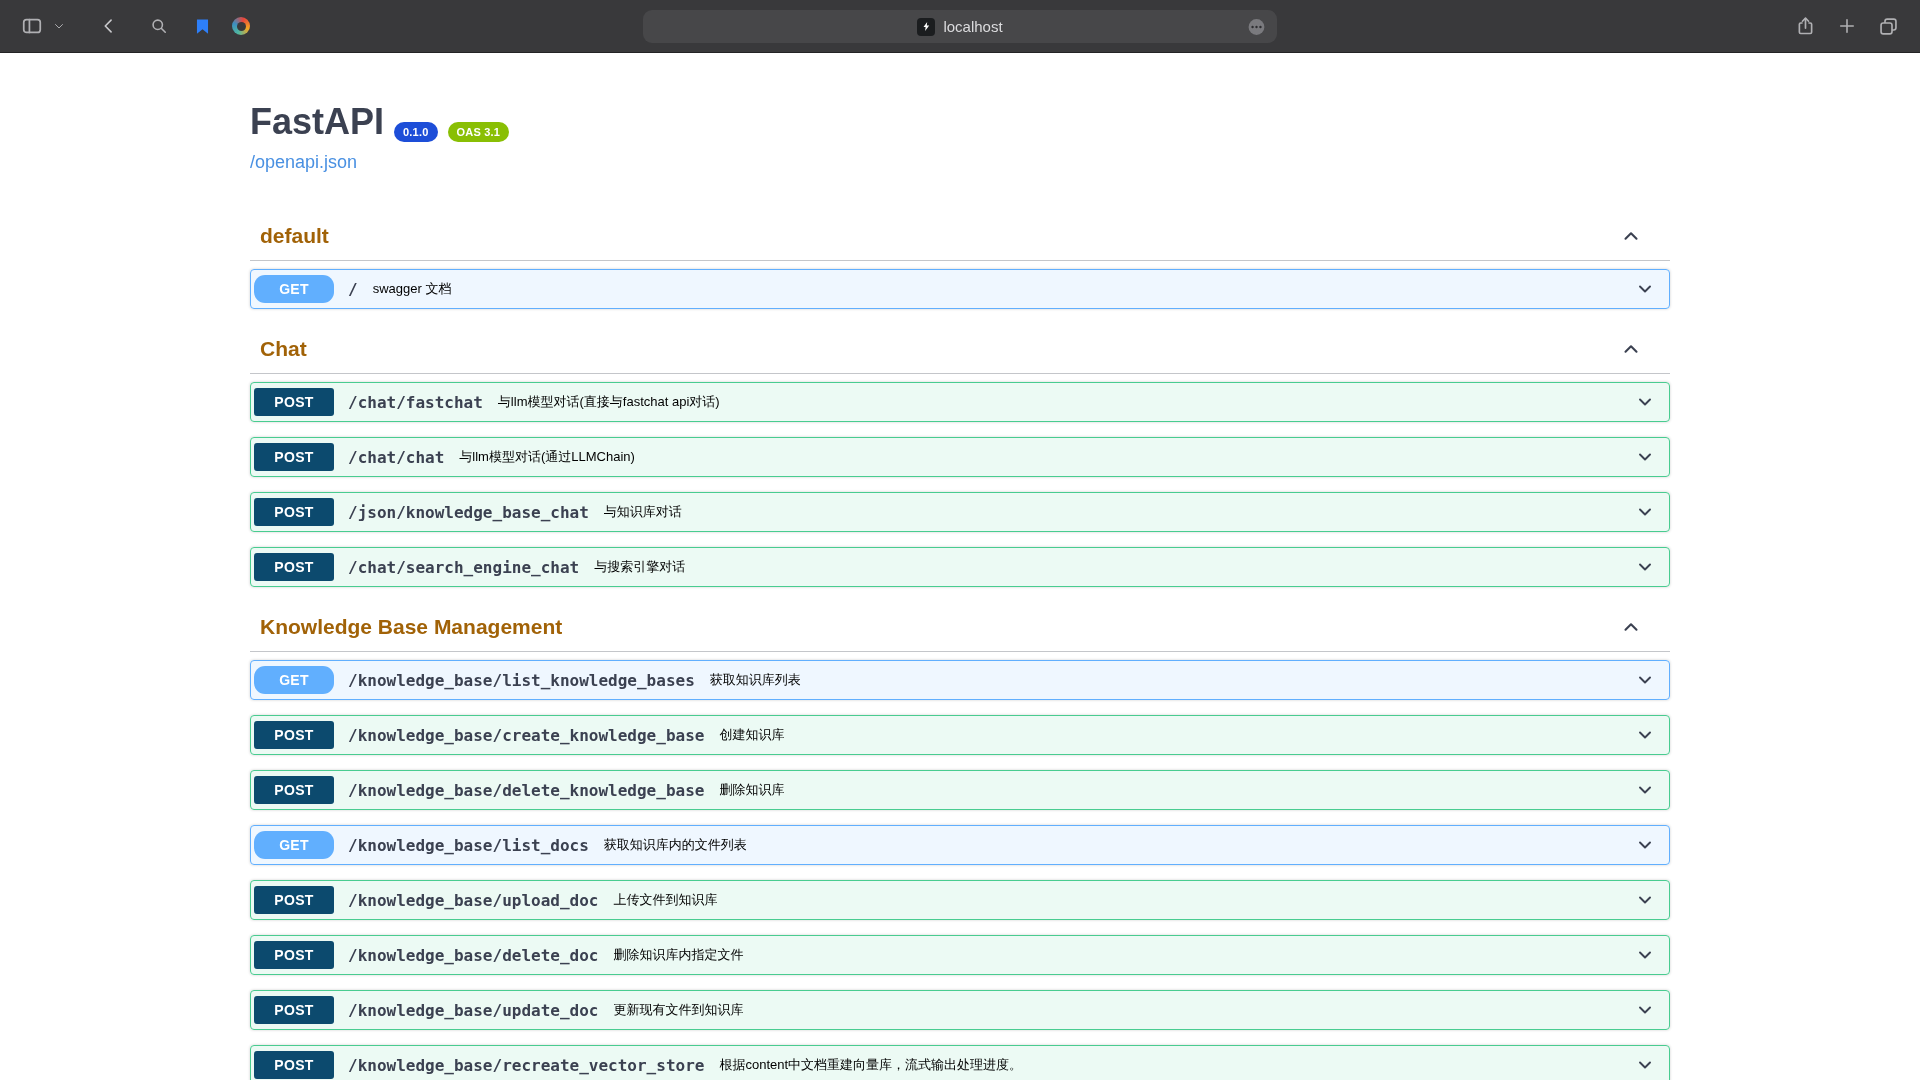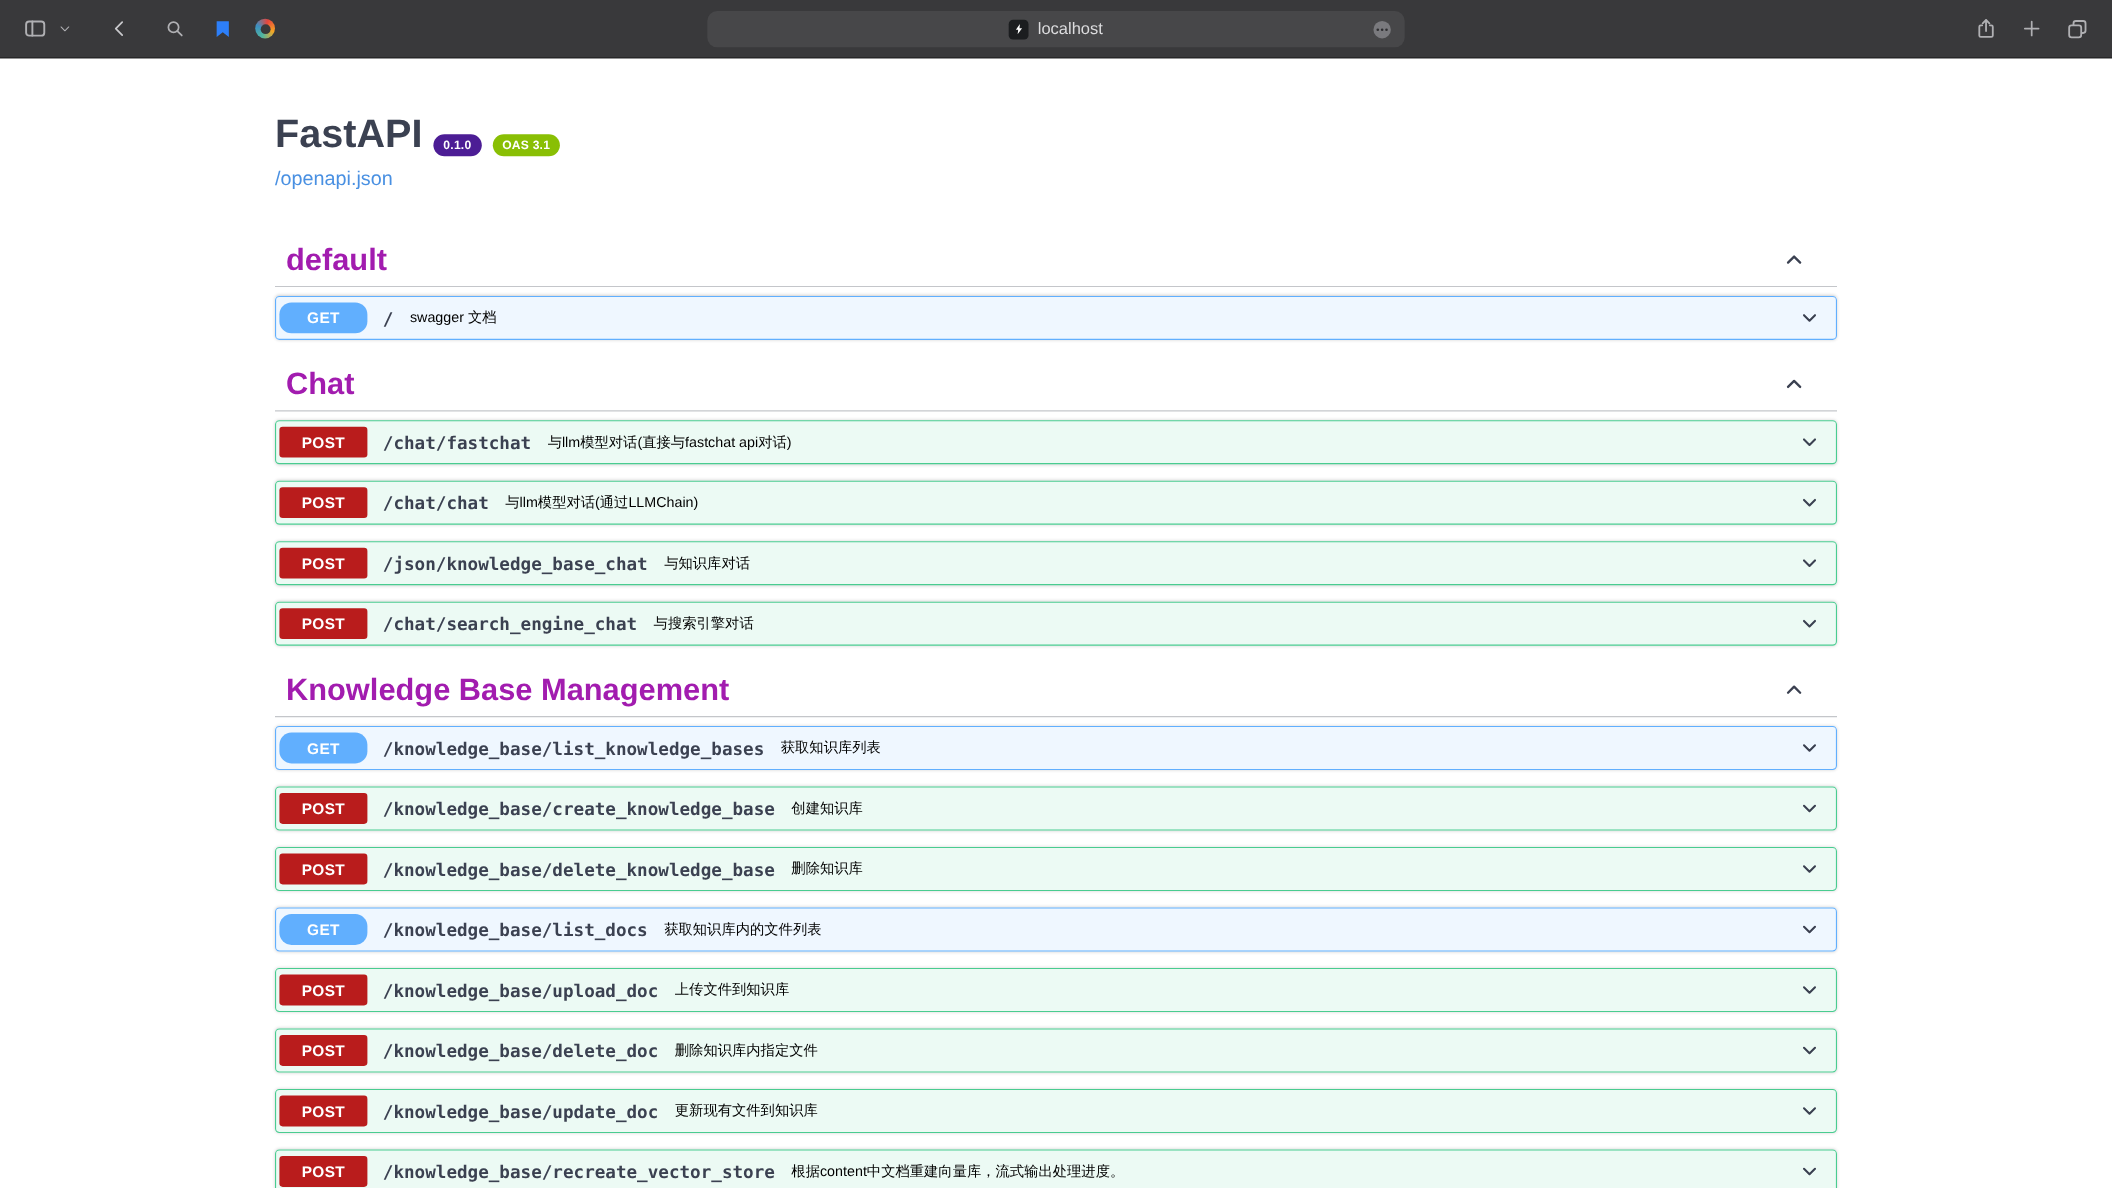--- a/index.html
+++ b/index.html
@@ -35,40 +35,40 @@
 
   
   .page { height:1027px; background:#fff; overflow:hidden; }
   .swagger-container { width:1460px; margin:0 auto; padding:0 20px; color:#3b4151; }
 
   .info { padding-top:48px; }
   .title-row { display:flex; align-items:flex-end; gap:10px; }
   h1.title { font-size:36px; line-height:41px; font-weight:700; color:#3b4151; }
   .pill { display:inline-block; margin-top:5px; padding:4px 9px; border-radius:14px;
     font-size:11px; font-weight:700; color:#fff; letter-spacing:.2px; }
-  .pill-version { background:#4c1d95; }
+  .pill-version { background:#1d4ed8; }
   .pill-oas { background:#89bf04; }
   .spec-link { display:inline-block; margin-top:10px; font-size:18px; color:#4990e2;
     text-decoration:none; cursor:pointer; }
 
   .sections { margin-top:38px; }
   .opblock-tag { display:flex; align-items:center; justify-content:space-between;
     padding:10px 28px 10px 10px; border-bottom:1px solid rgba(59,65,81,.3); cursor:pointer; }
-  .opblock-tag h3 { font-size:28px; line-height:29px; font-weight:700; color:#a21caf; }
+  .opblock-tag h3 { font-size:21px; line-height:29px; font-weight:700; color:#a16207; }
   .ops { padding-top:8px; }
 
   .opblock { display:flex; align-items:center; height:40px; margin-bottom:15px;
     border-radius:4px; border:1px solid; box-shadow:0 0 3px rgba(0,0,0,.19);
     padding:0 14px 0 3px; cursor:pointer; }
   .opblock.get  { background:rgba(97,175,254,.1);  border-color:#61affe; }
   .opblock.post { background:rgba(73,204,144,.1); border-color:#49cc90; }
   .method { min-width:80px; text-align:center; padding:6px 0; border-radius:3px;
     font-size:14px; font-weight:700; color:#fff; letter-spacing:.3px; }
   .opblock.get  .method { background:#61affe;border-radius:11px; }
-  .opblock.post .method { background:#b91c1c; }
+  .opblock.post .method { background:#0c4a6e; }
   .path { margin-left:14px; font-family:"DejaVu Sans Mono","Liberation Mono",monospace;
     font-size:16px; font-weight:700; color:#3b4151; }
   .desc { margin-left:15px; font-size:13px; color:#000000; }
   .chev { display:flex; margin-left:auto; background:none; border:none; cursor:pointer; }
 </style>
 </head>
 <body>
 
 <div class="browser-toolbar">
   <div class="tb-group">

